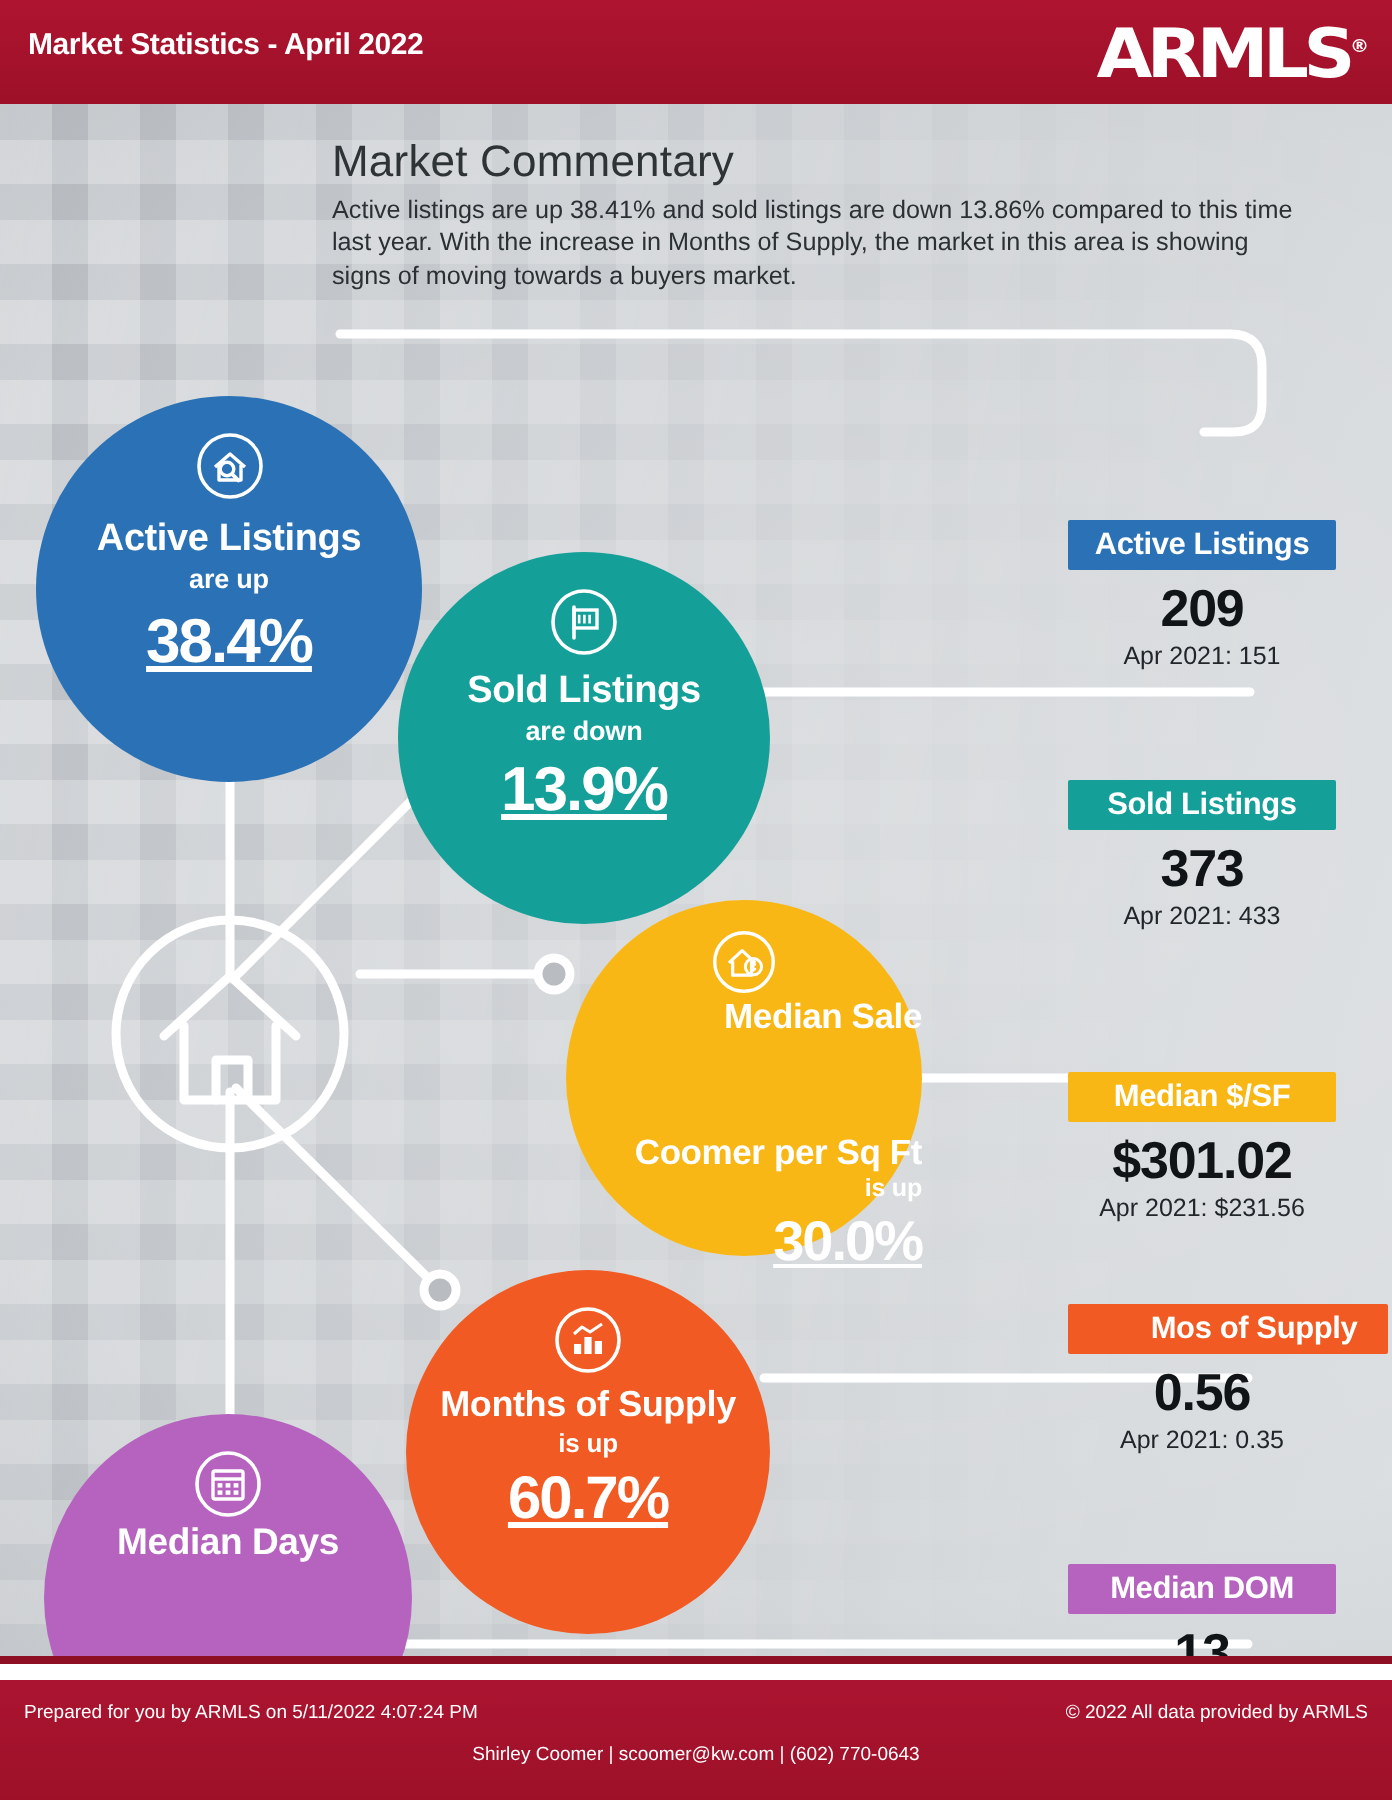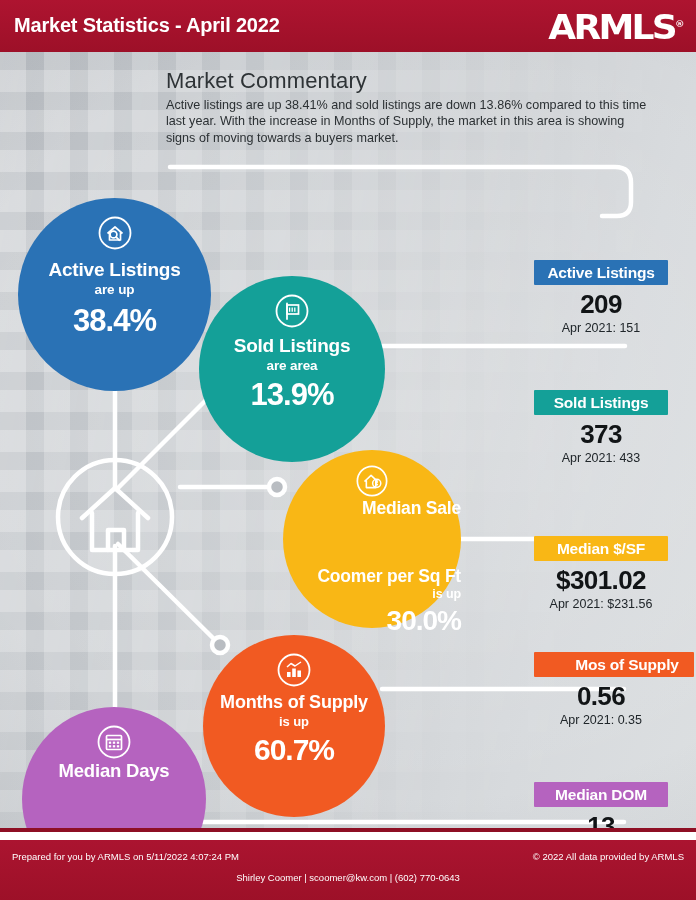--- a/index.html
+++ b/index.html
@@ -2,21 +2,21 @@
 <html><head>
 <meta charset="utf-8">
 <style>
   html,body{margin:0;padding:0;background:#fff;}
   body{width:696px;height:900px;font-family:"Liberation Sans",sans-serif;-webkit-font-smoothing:antialiased;}
   #page{position:relative;width:696px;height:900px;overflow:hidden;background:#ffffff;}
 
   
   .header{position:absolute;left:0;top:0;width:696px;height:52px;background:#a41230;
           background:linear-gradient(180deg,#ae1430 0%,#9d1028 100%);}
-  .header-title{position:absolute;left:14px;top:14px;font-size:20px;font-weight:bold;color:#ffffff;letter-spacing:-0.2px;}
+  .header-title{position:absolute;left:14px;top:14px;font-size:15px;font-weight:bold;color:#ffffff;letter-spacing:-0.2px;}
   .logo{position:absolute;right:12px;top:7px;font-size:34px;line-height:34px;font-weight:bold;color:#ffffff;
         letter-spacing:-2.6px;font-family:"DejaVu Sans",sans-serif;transform:scaleX(1.06);transform-origin:right center;}
   .logo sup{font-size:9px;vertical-align:super;letter-spacing:0;}
 
   
   .canvas{position:absolute;left:0;top:52px;width:696px;height:780px;overflow:hidden;
           background:linear-gradient(105deg,#b9bdc2 0%,#c3c7cb 28%,#cfd2d5 58%,#d7dadd 78%,#dcdfe1 100%);}
   .grid{position:absolute;left:0;top:0;width:696px;height:780px;
         background-image:
           linear-gradient(90deg, rgba(255,255,255,0.30) 0 26px, rgba(255,255,255,0) 26px 44px),
@@ -33,21 +33,21 @@
   .comm-text{font-size:12.6px;color:#2b3033;line-height:16.4px;width:487px;}
 
   
   .links{position:absolute;left:0;top:0;width:696px;height:780px;}
 
   
   .bubble{position:absolute;border-radius:50%;color:#fff;text-align:center;box-sizing:border-box;}
   .bubble .ico{position:absolute;left:50%;transform:translateX(-50%);}
   .bubble .b-label{font-weight:bold;line-height:1.03;letter-spacing:-0.2px;}
   .bubble .b-sub{font-weight:bold;letter-spacing:-0.1px;}
-  .bubble .b-val{font-weight:bold;letter-spacing:-1px;}
+  .bubble .b-val{font-weight:bold;letter-spacing:-1px;text-decoration:underline;}
 
   #b-active{left:18px;top:146px;width:193px;height:193px;background:#2a72b5;}
   #b-active .ico{top:17px;}
   #b-active .b-label{font-size:19px;margin-top:62px;}
   #b-active .b-sub{font-size:13.5px;margin-top:2px;}
   #b-active .b-val{font-size:31px;margin-top:6px;}
 
   #b-sold{left:199px;top:224px;width:186px;height:186px;background:#14a098;}
   #b-sold .ico{top:17px;}
   #b-sold .b-label{font-size:19px;margin-top:60px;}
@@ -160,21 +160,21 @@
     </div>
 
     <div class="bubble" id="b-sold">
       <svg class="ico" width="36" height="36" viewBox="0 0 36 36">
         <circle cx="18" cy="18" r="15.5" fill="none" stroke="#fff" stroke-width="1.8"></circle>
         <path d="M13,10.5 L13,26" stroke="#fff" stroke-width="1.8" stroke-linecap="round"></path>
         <rect x="13" y="12" width="11.5" height="9" fill="none" stroke="#fff" stroke-width="1.7"></rect>
         <path d="M15.6,14.4 L15.6,18.8 M18.2,14.4 L18.2,18.8 M20.8,14.4 L20.8,18.8" stroke="#fff" stroke-width="1.3"></path>
       </svg>
       <div class="b-label">Sold Listings</div>
-      <div class="b-sub">are area</div>
+      <div class="b-sub">are down</div>
       <div class="b-val">13.9%</div>
     </div>
 
     <div class="bubble" id="b-ppsf">
       <svg class="ico" width="34" height="34" viewBox="0 0 36 36">
         <circle cx="18" cy="18" r="15.5" fill="none" stroke="#fff" stroke-width="1.8"></circle>
         <path d="M10,18.5 L17,12 L24,18.5 M12,17.6 L12,25 L22,25 L22,17.6" fill="none" stroke="#fff" stroke-width="1.7" stroke-linejoin="round"></path>
         <circle cx="23" cy="20.5" r="4.3" fill="none" stroke="#fff" stroke-width="1.6"></circle>
         <path d="M23,18 L23,23 M21.6,19.2 L24.4,19.2 M21.6,21.8 L24.4,21.8" stroke="#fff" stroke-width="1.2"></path>
       </svg>

